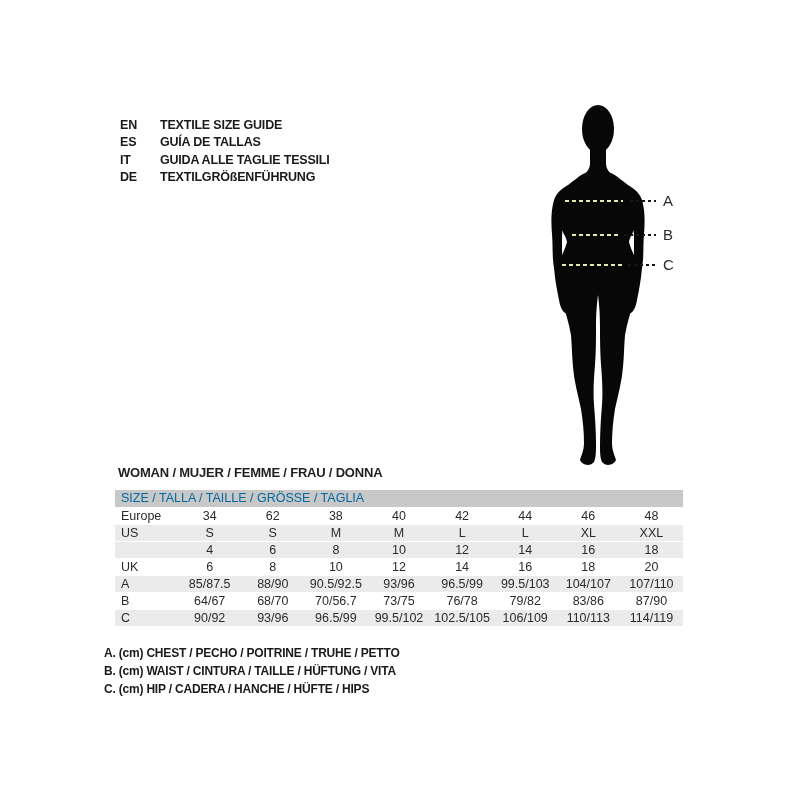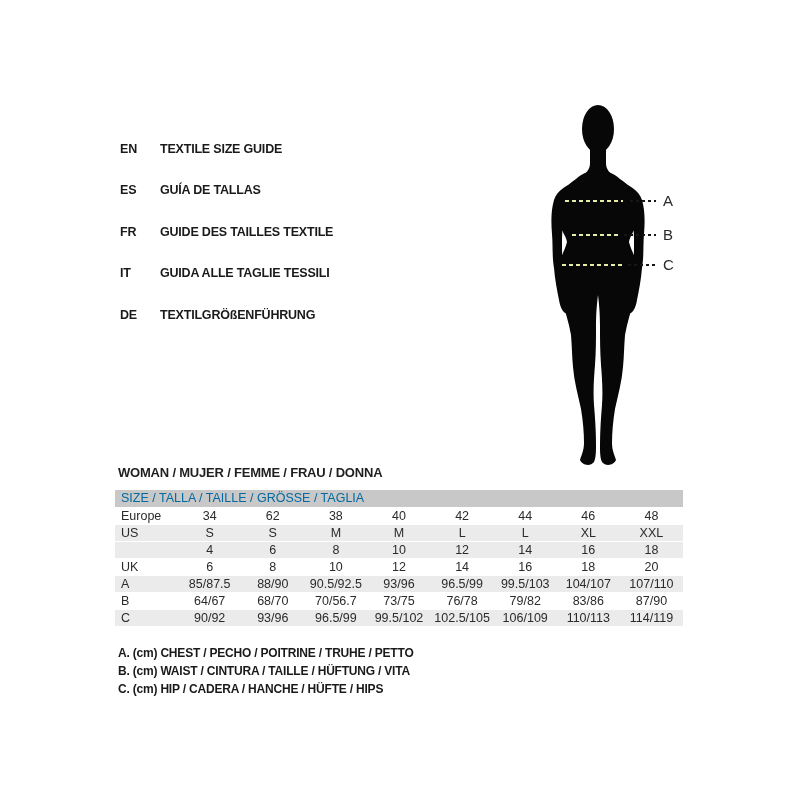--- a/index.html
+++ b/index.html
@@ -9,21 +9,21 @@
     --text:#1f1f1f;
     --silhouette:#070707;
   }
   *{box-sizing:border-box;margin:0;padding:0;}
   html,body{width:800px;height:800px;background:#ffffff;overflow:hidden;}
   body{font-family:"Liberation Sans", sans-serif;color:var(--text);position:relative;}
   .abs{position:absolute;}
 
   
   .lang-block{left:120px;top:116px;}
-  .lang-row{display:grid;grid-template-columns:40px auto;height:17.5px;align-items:center;margin-top:24px;}
+  .lang-row{display:grid;grid-template-columns:40px auto;height:17.5px;align-items:center;}
   .lang-code,.lang-label{font-size:12.5px;font-weight:bold;letter-spacing:-0.2px;white-space:nowrap;color:#1a1a1a;}
 
   
   .figure-svg{left:538px;top:103px;}
 
   
   .dash{height:2px;}
   .dash-yellow{background:repeating-linear-gradient(90deg,var(--highlight_dash) 0 4px,transparent 4px 7px);}
   .dash-black{background:repeating-linear-gradient(90deg,#161616 0 3px,transparent 3px 6px);}
   .marker-label{font-size:15px;color:#2a2a2a;line-height:15px;}
@@ -34,38 +34,34 @@
   
   .size-table-wrap{left:115px;top:490px;width:568px;}
   table{border-collapse:separate;border-spacing:0;width:100%;table-layout:fixed;}
   th,td{font-size:12.5px;font-weight:normal;height:16px;line-height:16px;padding:0;text-align:center;
         border-bottom:1px solid #ffffff;white-space:nowrap;overflow:hidden;color:#2b2b2b;}
   th.tbl-header{background:var(--header_bg);text-align:left;padding-left:6px;color:#0369a1;height:17px;line-height:17px;}
   td.lbl{text-align:left;padding-left:6px;width:88px;}
   tr.shade td{background:var(--row_shade);}
 
   
-  .notes{left:118px;top:644px;}
+  .notes{left:104px;top:644px;}
   .note-line{font-size:12px;font-weight:bold;letter-spacing:-0.2px;line-height:18px;white-space:nowrap;color:#1a1a1a;}
 </style>
 </head>
 <body>
 
 <div class="abs lang-block">
   <div class="lang-row">
     <span class="lang-code">EN</span>
     <span class="lang-label">TEXTILE SIZE GUIDE</span>
   </div>
   <div class="lang-row">
     <span class="lang-code">ES</span>
     <span class="lang-label">GUÍA DE TALLAS</span>
-  </div>
-  <div class="lang-row">
-    <span class="lang-code">FR</span>
-    <span class="lang-label">GUIDE DES TAILLES TEXTILE</span>
   </div>
   <div class="lang-row">
     <span class="lang-code">IT</span>
     <span class="lang-label">GUIDA ALLE TAGLIE TESSILI</span>
   </div>
   <div class="lang-row">
     <span class="lang-code">DE</span>
     <span class="lang-label">TEXTILGRÖßENFÜHRUNG</span>
   </div>
 </div>

